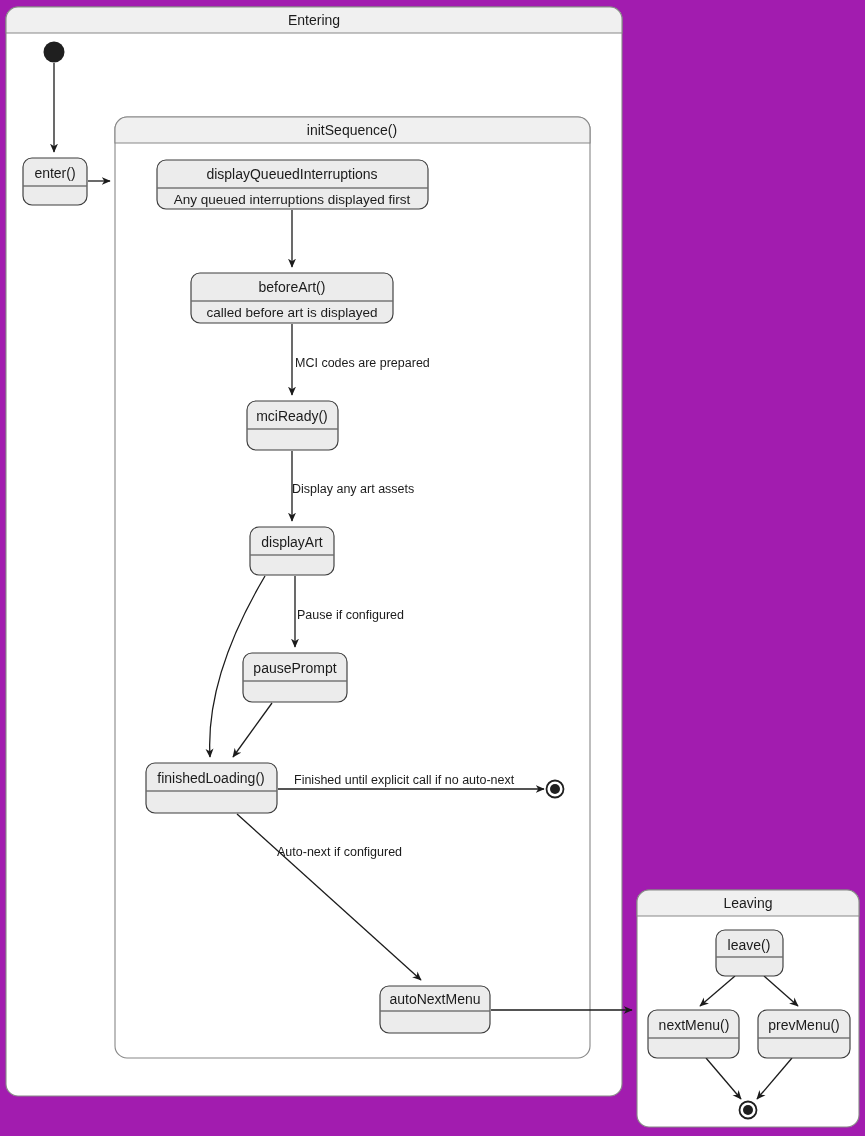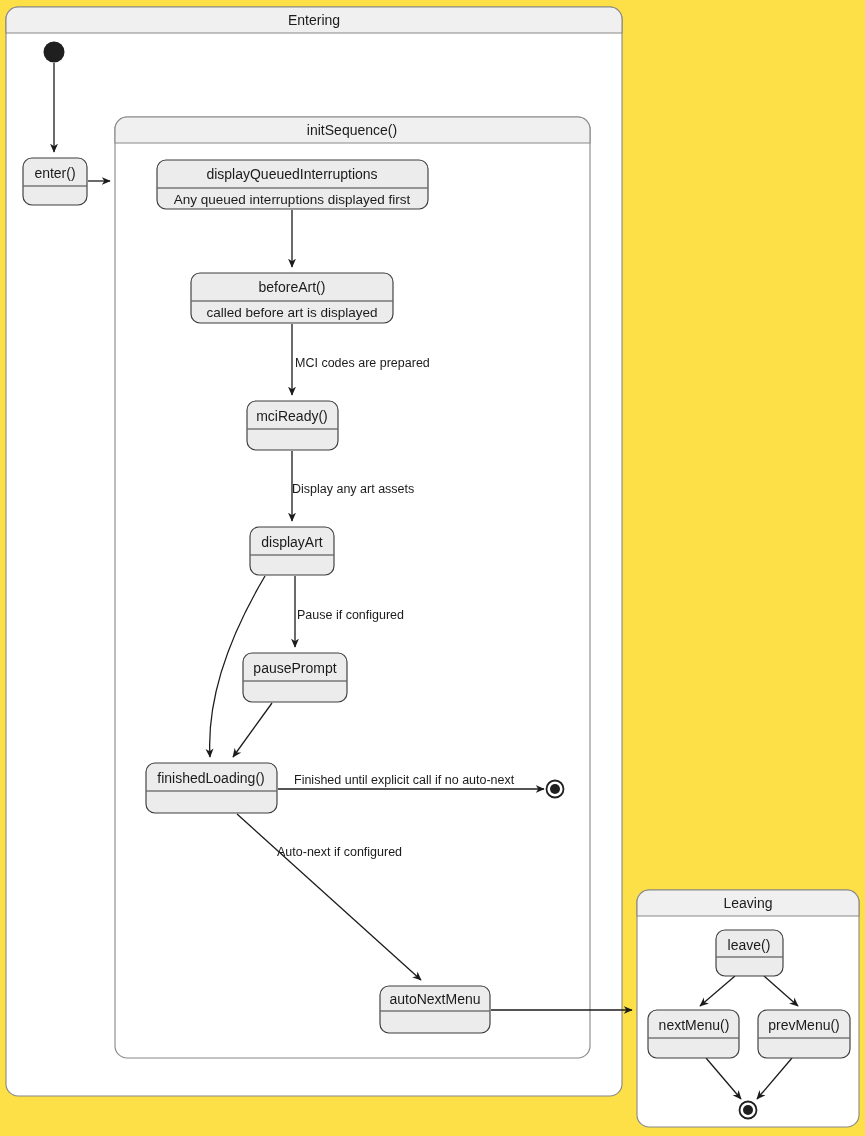--- a/index.html
+++ b/index.html
@@ -7,21 +7,21 @@
     padding: 0;
     background: #ffffff;
   }
   body {
     font-family: "Liberation Sans", sans-serif;
   }
   #diagram-root {
     position: relative;
     width: 865px;
     height: 1136px;
-    background: #fde047;
+    background: #a21caf;
     overflow: hidden;
   }
   #diagram-svg {
     position: absolute;
     left: 0;
     top: 0;
     width: 865px;
     height: 1136px;
   }
   .frame-title,

